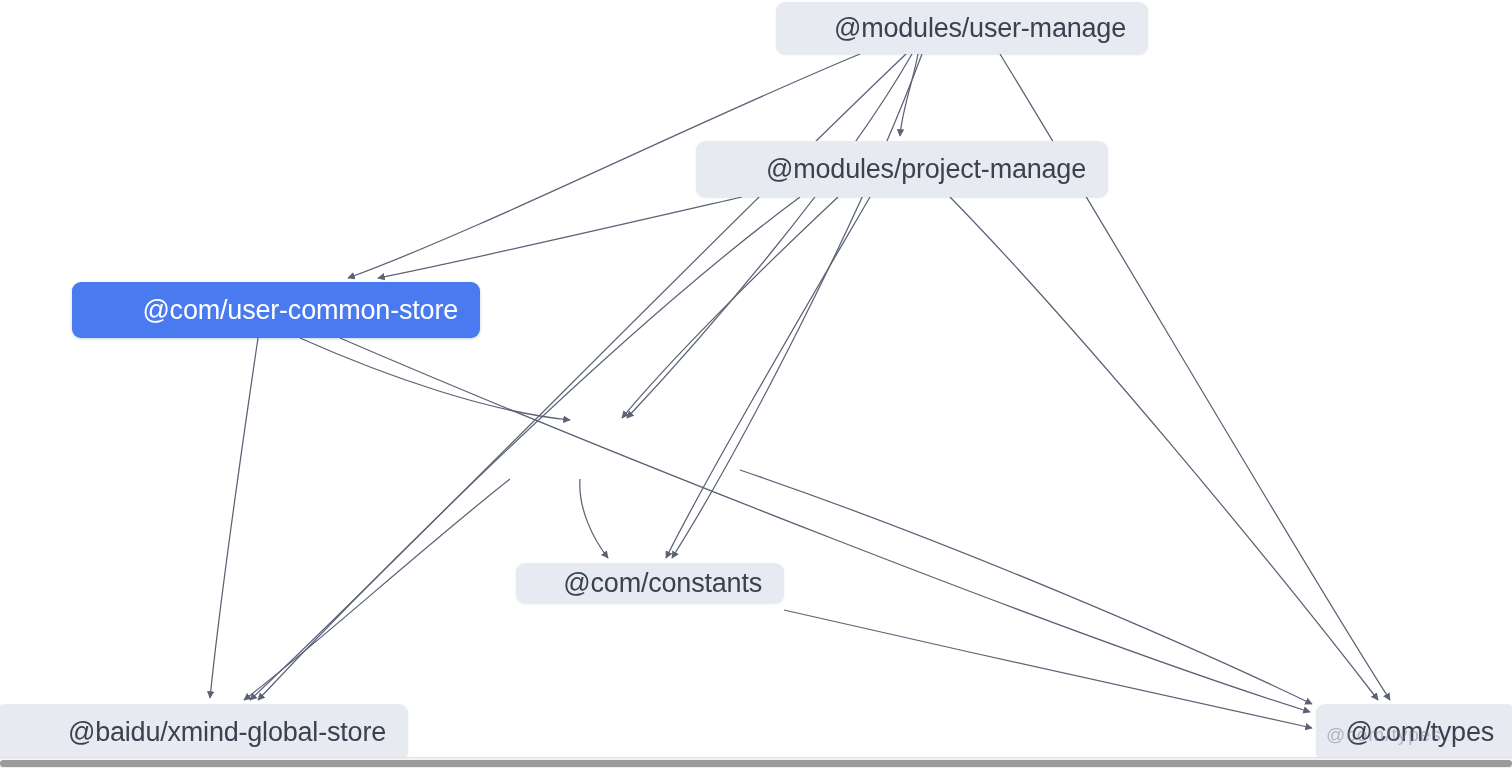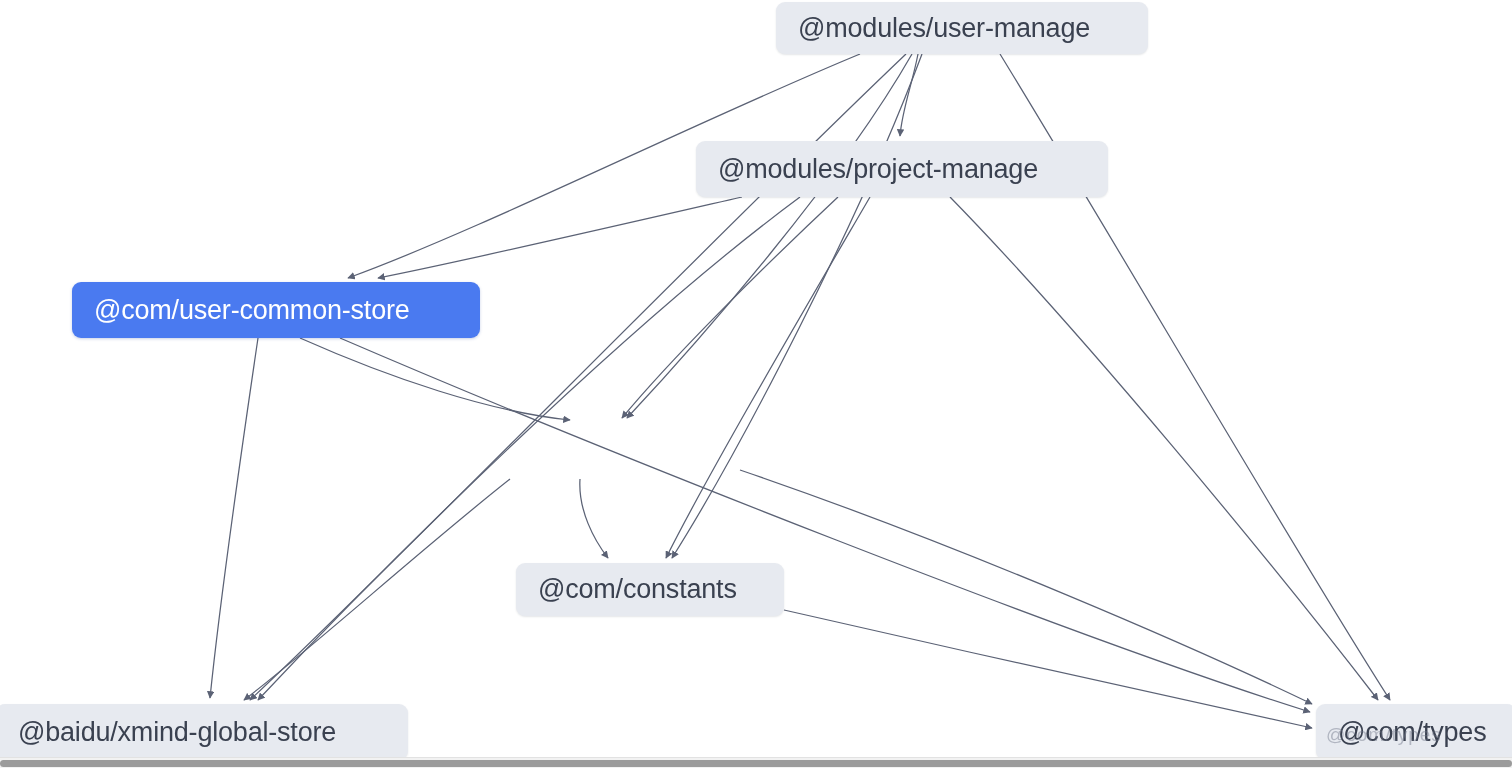--- a/index.html
+++ b/index.html
@@ -23,21 +23,21 @@
     top: 0;
     width: 1512px;
     height: 768px;
     pointer-events: none;
   }
   .node {
     position: absolute;
     box-sizing: border-box;
     display: flex;
     align-items: center;
-    justify-content: flex-start;
+    justify-content: flex-end;
     border-radius: 9px;
     background: #e7eaf0;
     color: #3a4150;
     font-size: 27px;
     font-weight: 400;
     letter-spacing: -0.2px;
     white-space: nowrap;
     padding: 0 22px;
     box-shadow: 0 1px 2px rgba(50,60,80,0.13);
   }
@@ -117,21 +117,21 @@
 
   <div class="node" style="left:696px; top:141px; width:412px; height:56px;">
     <span>@modules/project-manage</span>
   </div>
 
   <div class="node highlight" style="left:72px; top:282px; width:408px; height:56px;">
     <span>@com/user-common-store</span>
   </div>
 
 
-  <div class="node" style="left:516px; top:563px; width:268px; height:53px;">
+  <div class="node" style="left:516px; top:563px; width:268px; height:40px;">
     <span>@com/constants</span>
   </div>
 
   <div class="node" style="left:-4px; top:704px; width:412px; height:56px;">
     <span>@baidu/xmind-global-store</span>
   </div>
 
   <div class="node" style="left:1316px; top:704px; width:200px; height:56px;">
     <span>@com/types</span>
   </div>

